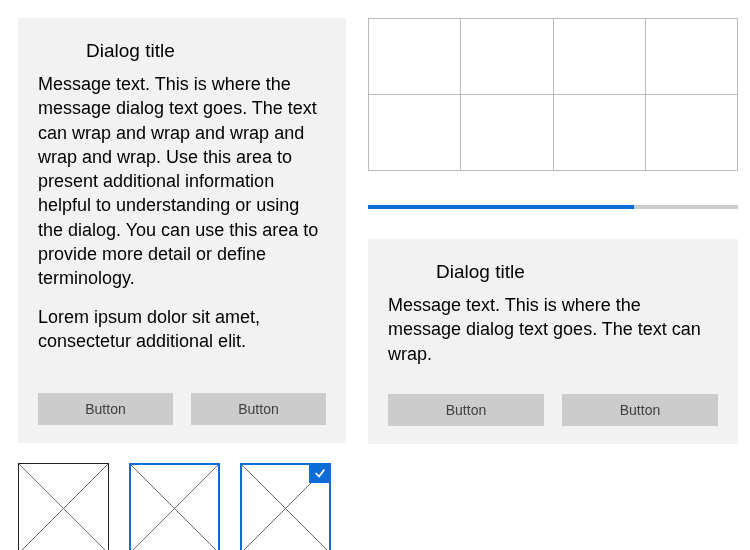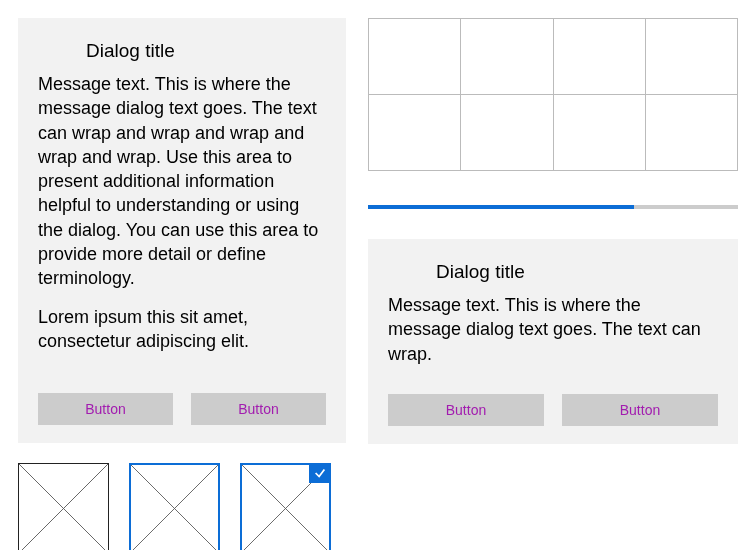--- a/index.html
+++ b/index.html
@@ -47,21 +47,21 @@
     margin-top: 40px;
   }
   .dialog-2 .dialog-buttons { margin-top: 28px; gap: 18px; }
   .btn {
     flex: 1;
     height: 32px;
     background: #ccc;
     border: none;
     font-size: 14px;
     cursor: pointer;
-    color: #a21caf;
+    color: #404040;
   }
   
   .thumb-row {
     display: flex;
     gap: 20px;
     margin-top: 20px;
   }
   .thumb {
     width: 91px;
     height: 91px;
@@ -107,21 +107,21 @@
   }
   .dialog-2 { margin-top: 30px; }
 </style>
 </head>
 <body>
 
 <div class="left-col">
   <div class="dialog">
     <h2 class="dialog-title">Dialog title</h2>
     <p class="dialog-message">Message text. This is where the message dialog text goes. The text can wrap and wrap and wrap and wrap and wrap. Use this area to present additional information helpful to understanding or using the dialog. You can use this area to provide more detail or define terminology.</p>
-    <p class="dialog-message last">Lorem ipsum this sit amet, consectetur adipiscing elit.</p>
+    <p class="dialog-message last">Lorem ipsum dolor sit amet, consectetur additional elit.</p>
     <div class="dialog-buttons">
       <button class="btn">Button</button>
       <button class="btn">Button</button>
     </div>
   </div>
 
   <div class="thumb-row">
     <div class="thumb">
       <svg class="cross" viewBox="0 0 100 100" preserveAspectRatio="none">
         <line x1="0" y1="0" x2="100" y2="100"></line>

